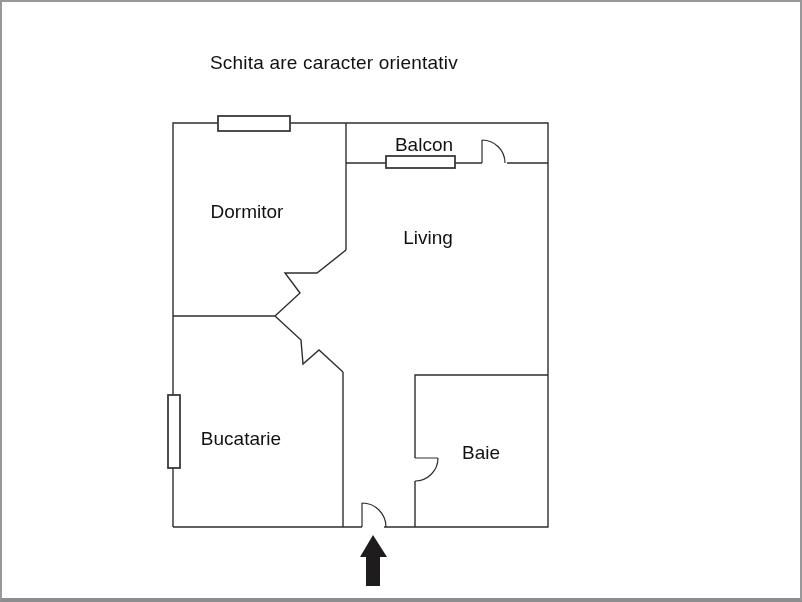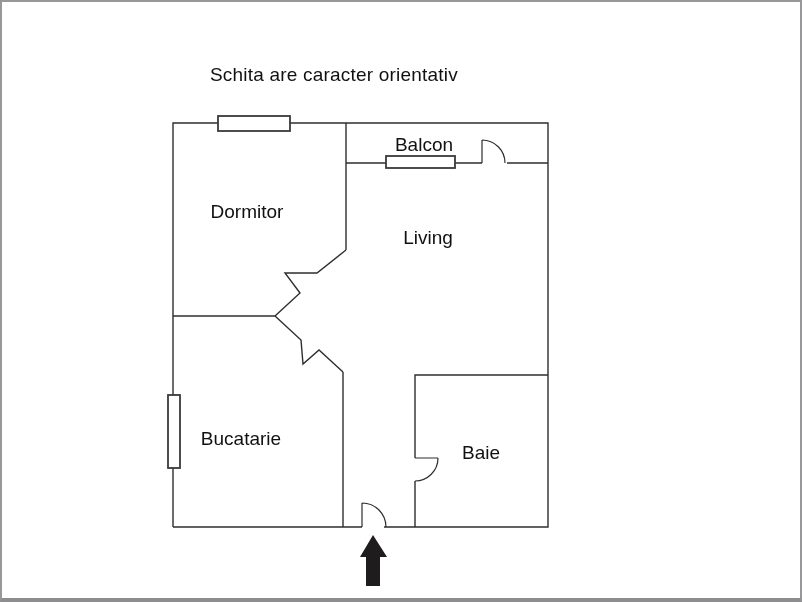--- a/index.html
+++ b/index.html
@@ -12,21 +12,20 @@
     overflow:hidden;
     font-family:"Liberation Sans", sans-serif;
   }
   .title{
     position:absolute;
     left:208px;top:50px;
     font-size:19px;
     color:#111111;
     letter-spacing:0.2px;
     white-space:nowrap;
-    margin-top:12px;
   }
   svg.plan{position:absolute;left:0;top:0;}
   .wall{fill:none;stroke:#2e2e2e;stroke-width:1.4;stroke-linejoin:miter;stroke-linecap:butt;}
   .door{fill:none;stroke:#2e2e2e;stroke-width:1.2;}
   .window{fill:#ffffff;stroke:#3a3a3a;stroke-width:1.8;}
   .room-label{fill:#111111;font-family:"Liberation Sans",sans-serif;font-size:19px;text-anchor:middle;}
   .arrow{fill:#1f1c1d;stroke:none;}
 </style>
 </head>
 <body>

